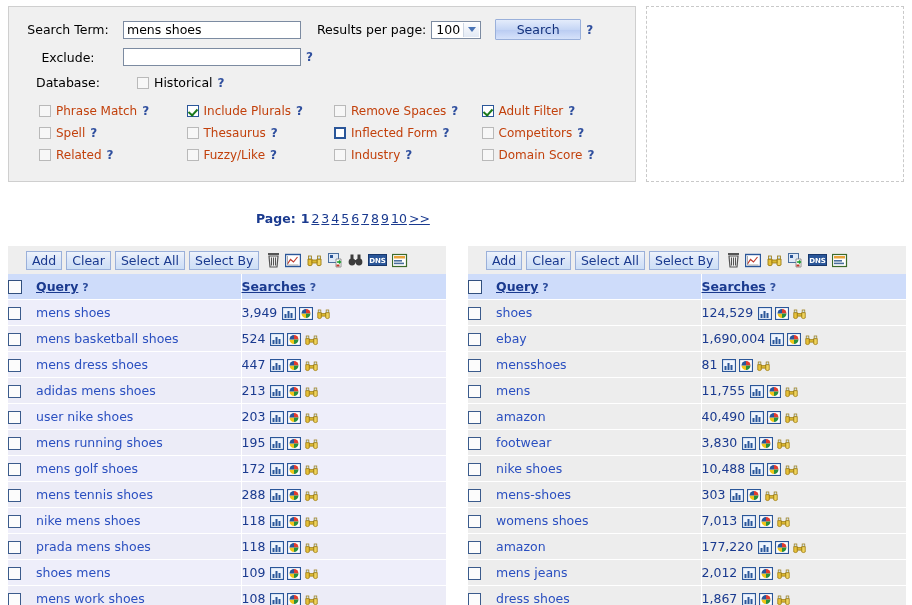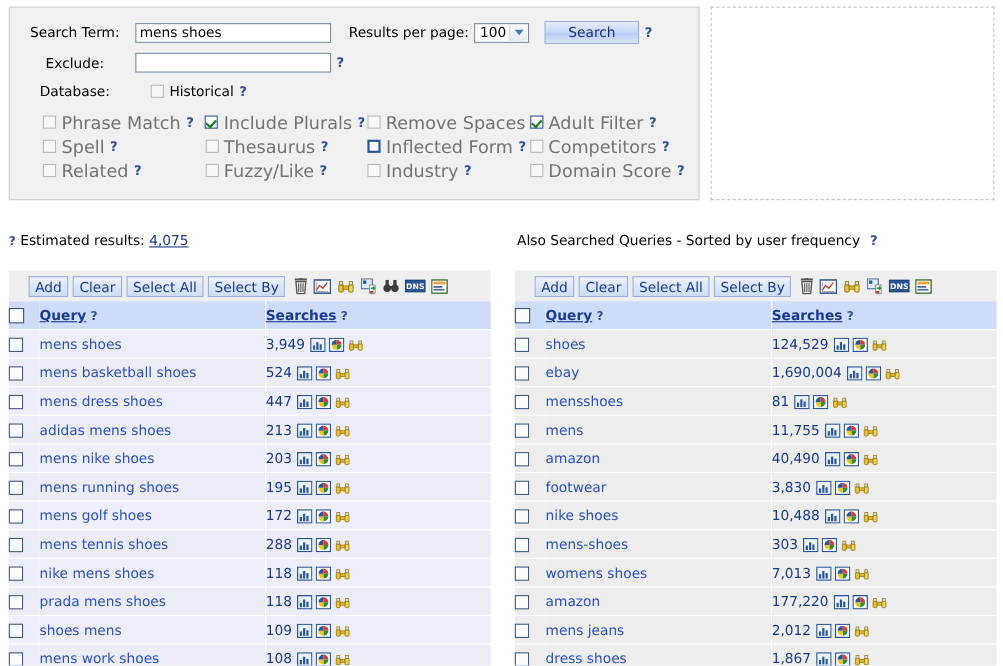--- a/index.html
+++ b/index.html
@@ -82,21 +82,21 @@
   .qm {
     color: #2f4f9e; font-weight: bold; font-size: 12px;
     cursor: pointer; margin-left: 5px;
   }
   .qm-sm { color: #2f4f9e; font-weight: bold; font-size: 11px; cursor: pointer; }
 
   
   .cbgrid { position: absolute; left: 30px; top: 93px; width: 590px; }
   .cbrow { display: flex; height: 22px; align-items: center; }
   .cbcell { width: 148px; display: flex; align-items: center; white-space: nowrap; }
-  .cbcell .cblabel { font-size: 16px; margin-left: 5px; color: #737373; }
+  .cbcell .cblabel { font-size: 12px; margin-left: 5px; color: #c2410c; }
 
   .cb {
     width: 12px; height: 12px; box-sizing: border-box;
     border: 1px solid #b9b9b9; background: #f7f7f7;
     display: inline-block; position: relative; flex: none; cursor: pointer;
   }
   .cb.on { border: 1px solid #2a5699; background: #fff; }
   .cb.on::after {
     content: ""; position: absolute;
     left: 2px; top: 1px; width: 4px; height: 7px;
@@ -286,28 +286,23 @@
           <span class="cblabel">Domain Score</span>
           <span class="qm">?</span>
         </span>
       </div>
     </div>
   </div>
 
   <div class="dash-panel"></div>
 
   <div class="status-bar">
-    <div class="est">
-      <span class="qm-sm">?</span>
-      <span>Estimated results:</span>
-      <a>4,075</a>
-    </div>
-    <div class="also">
-      <span>Also Searched Queries - Sorted by user frequency</span>
-      <span class="qm">?</span>
+    <div class="pager">
+      <span class="plabel">Page:</span>
+      <span class="cur">1</span><a>2</a><a>3</a><a>4</a><a>5</a><a>6</a><a>7</a><a>8</a><a>9</a><a>10</a><a>&gt;&gt;</a>
     </div>
   </div>
 
   <div class="panel left">
     <div class="toolbar">
       <span class="tbtn">Add</span>
       <span class="tbtn">Clear</span>
       <span class="tbtn">Select All</span>
       <span class="tbtn">Select By</span>
       <span class="tbar-icons">
@@ -475,21 +470,21 @@
                   <path d="M2 6 L6 6 L6 12 Q4 13.5 2 12 Z" fill="#e8c23a" stroke="#9c7b10" stroke-width="0.9"></path>
                   <path d="M11 6 L15 6 L15 12 Q13 13.5 11 12 Z" fill="#f0d45e" stroke="#9c7b10" stroke-width="0.9"></path>
                   <rect x="6" y="7" width="5" height="3" fill="#d9b733" stroke="#9c7b10" stroke-width="0.8"></rect>
                   <rect x="2.5" y="3" width="3" height="3" fill="#cfe3f5" stroke="#9c7b10" stroke-width="0.8"></rect>
                   <rect x="11.5" y="3" width="3" height="3" fill="#cfe3f5" stroke="#9c7b10" stroke-width="0.8"></rect>
                 </svg>
               </span></td>
           </tr>
         <tr>
             <td class="c-check"><span class="rowcb"></span></td>
-            <td class="c-query"><span class="qlink">mens nike shoes</span></td>
+            <td class="c-query"><span class="qlink">user nike shoes</span></td>
             <td class="c-num"><span class="numtxt">203</span><span class="rowicons">
                 <svg width="14" height="13" viewBox="0 0 14 13">
                   <rect x="0.5" y="0.5" width="13" height="12" fill="#eef4fd" stroke="#2a5699" stroke-width="1.2"></rect>
                   <rect x="2.5" y="7" width="2" height="4" fill="#2a5699"></rect>
                   <rect x="5.5" y="4" width="2" height="7" fill="#2a5699"></rect>
                   <rect x="8.5" y="6" width="2" height="5" fill="#2a5699"></rect>
                 </svg>
                 <svg width="14" height="13" viewBox="0 0 14 13">
                   <rect x="0.5" y="0.5" width="13" height="12" fill="#fff" stroke="#2a5699" stroke-width="1.2"></rect>
                   <path d="M7 6.5 L7 2 A4.5 4.5 0 0 1 11.5 6.5 Z" fill="#e03b2f"></path>

